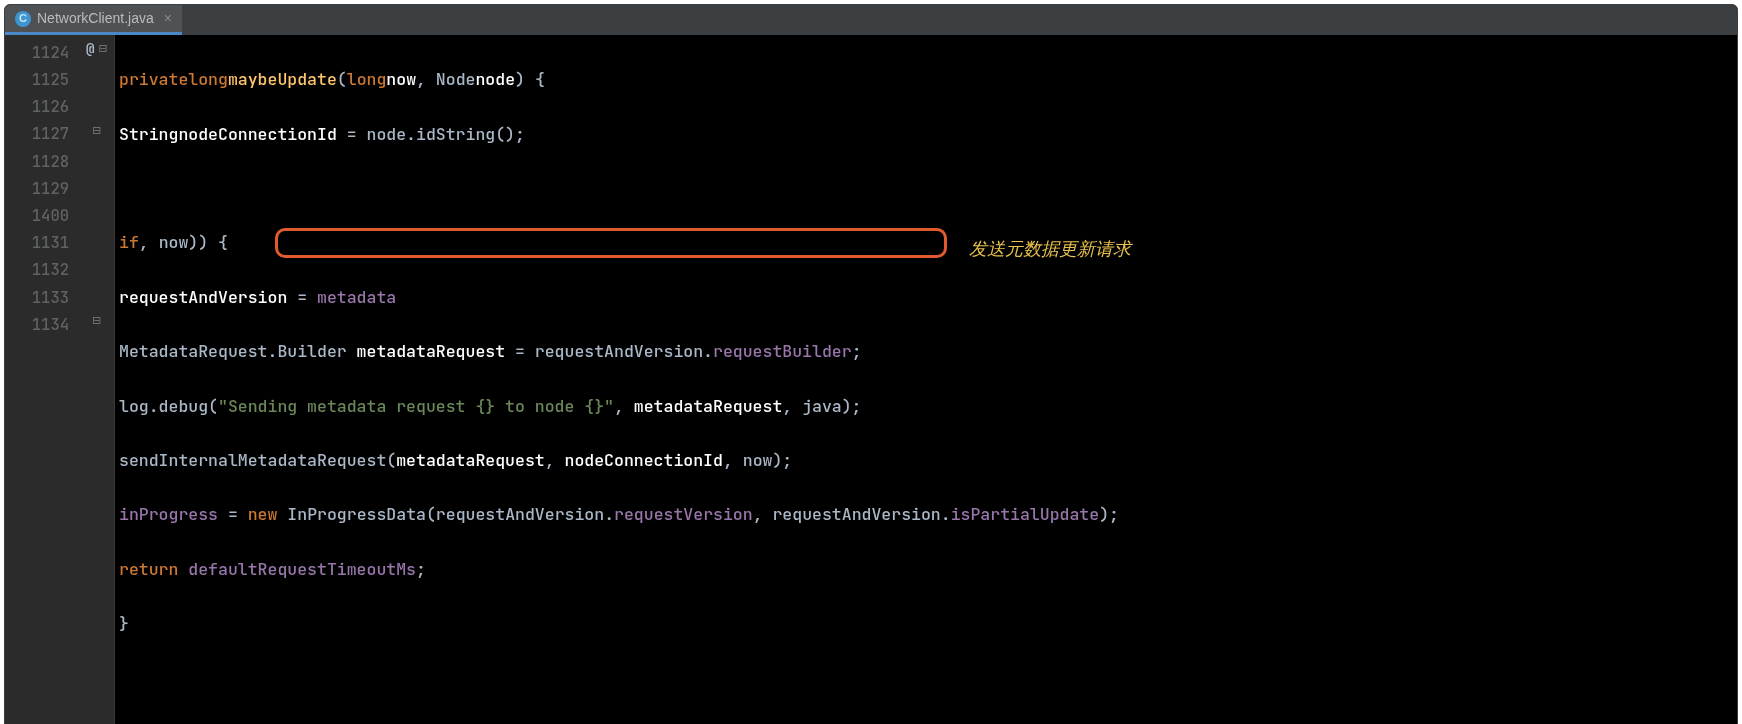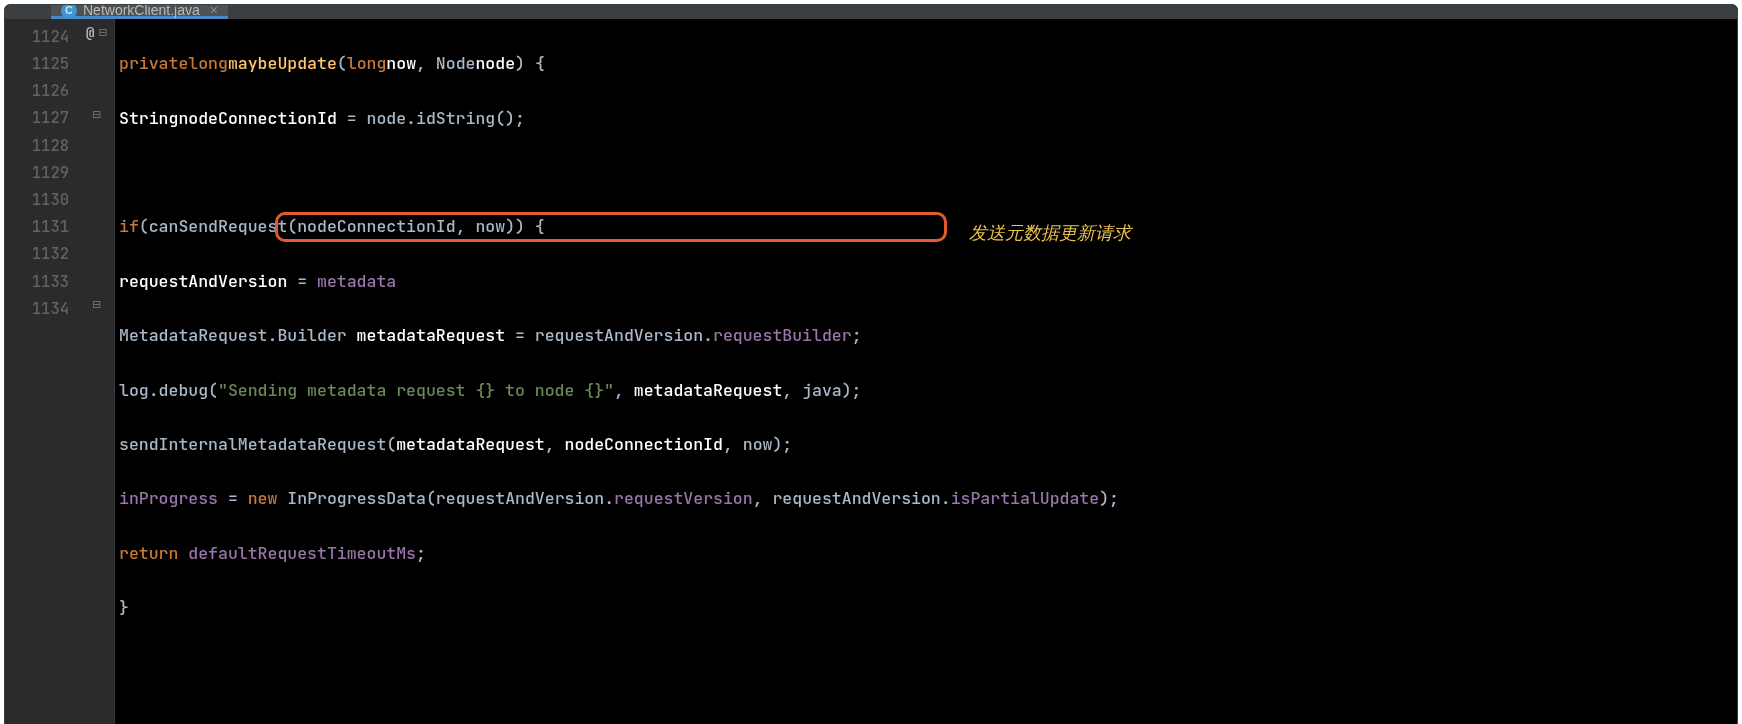--- a/index.html
+++ b/index.html
@@ -14,23 +14,22 @@
   .editor-panel {
     background: #000000;
     border: 1px solid #3c3f41;
     border-radius: 6px;
     overflow: hidden;
     margin-bottom: 18px;
   }
   .tab-bar {
     background: #3c3f41;
     display: flex;
-    height: 14px;
+    height: 30px;
     align-items: stretch;
-    padding-left: 46px;
   }
   .tab {
     background: #4e5254;
     display: flex;
     align-items: center;
     padding: 0 10px;
     gap: 6px;
     color: #bbbbbb;
     font-size: 14px;
     font-family: sans-serif;
@@ -123,21 +122,21 @@
       <div class="ln">
             <span>1127</span>
           </div>
       <div class="ln">
             <span>1128</span>
           </div>
       <div class="ln">
             <span>1129</span>
           </div>
       <div class="ln">
-            <span>1130</span>
+            <span>1400</span>
           </div>
       <div class="ln">
             <span>1131</span>
           </div>
       <div class="ln">
             <span>1132</span>
           </div>
       <div class="ln">
             <span>1133</span>
           </div>
@@ -162,21 +161,21 @@
           <div class="mc"></div>
           <div class="mc"></div>
       <div class="mc">
             <span class="fold">⊟</span>
           </div>
     </div>
     <div class="code">
 <div class="line">         <span class="kw">private</span> <span class="kw">long</span> <span class="method-decl">maybeUpdate</span>(<span class="kw">long</span> <span class="white">now</span>, <span>Node</span> <span class="white">node</span>) <span>{</span></div>
 <div class="line">             <span class="white">String</span> <span class="white">nodeConnectionId</span><span> = </span><span>node.idString();</span></div>
 <div class="line"></div>
-<div class="line">             <span class="kw">if</span> <span>(canSendRequest(nodeConnectionId</span><span>, </span><span>now)) {</span></div>
+<div class="line">             <span class="kw">if</span> <span>, </span><span>now)) {</span></div>
 <div class="line">                 <span class="white">requestAndVersion</span><span> = </span><span class="field">metadata</span></div>
 <div class="line">                 <span>MetadataRequest.Builder </span><span class="white">metadataRequest</span><span> = </span><span>requestAndVersion.</span><span class="field">requestBuilder</span><span>;</span></div>
 <div class="line">                 <span>log.debug(</span><span class="str">"Sending metadata request {} to node {}"</span><span>, </span><span class="white">metadataRequest</span><span>, </span><span>java);</span></div>
 <div class="line">                 <span>sendInternalMetadataRequest(</span><span class="white">metadataRequest</span><span>, </span><span class="white">nodeConnectionId</span><span>, </span><span>now);</span></div>
 <div class="line">                 <span class="field">inProgress </span><span>= </span><span class="kw">new </span><span>InProgressData(</span><span>requestAndVersion.</span><span class="field">requestVersion</span><span>, </span><span>requestAndVersion.</span><span class="field">isPartialUpdate</span><span>);</span></div>
 <div class="line">                 <span class="kw">return </span><span class="field">defaultRequestTimeoutMs</span><span>;</span></div>
 <div class="line">             <span>}</span></div>
       <div class="hlbox" style="left:160px; top:193px; width:672px; height:30px;"></div>
       <div class="annot" style="left:854px; top:200px;font-style:italic;">发送元数据更新请求</div>
     </div>

